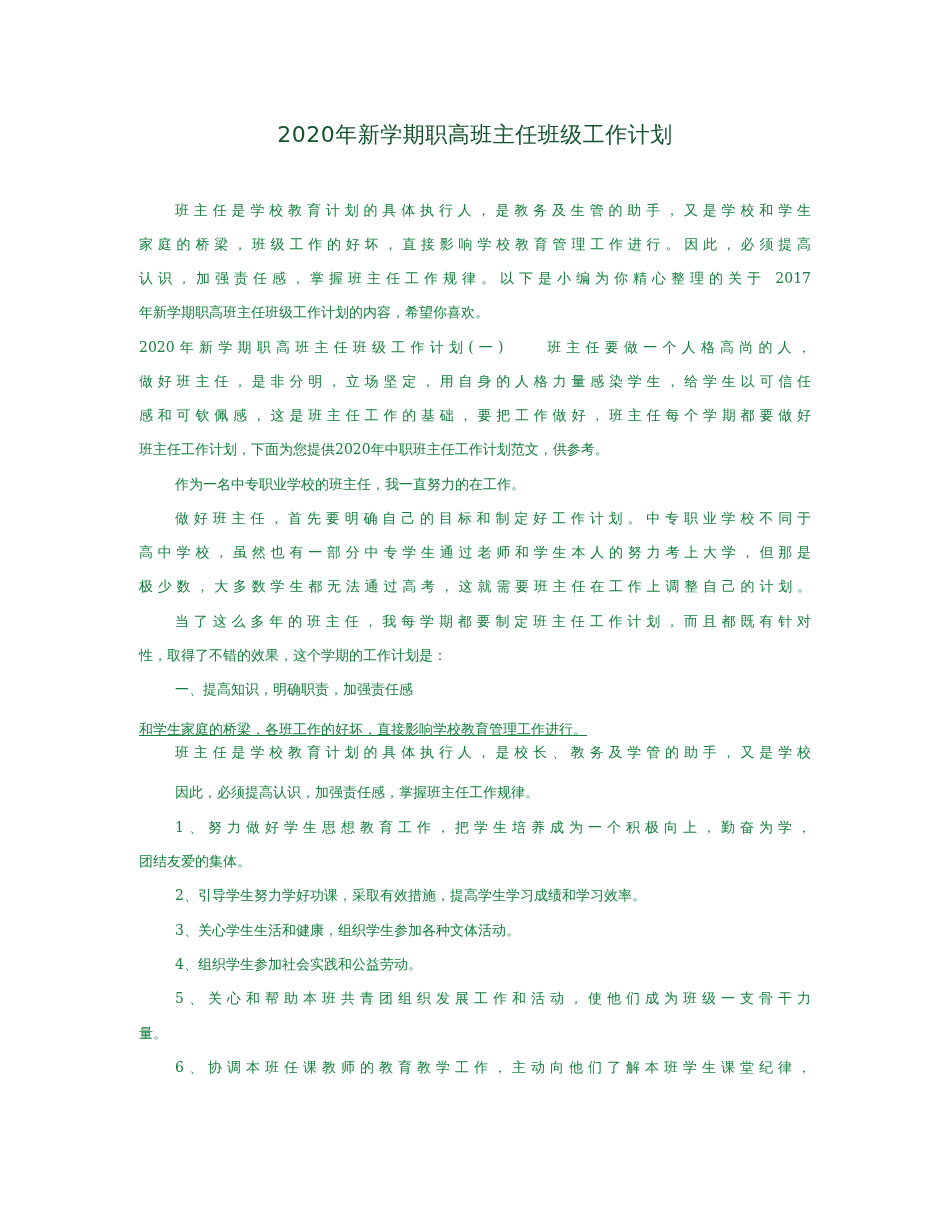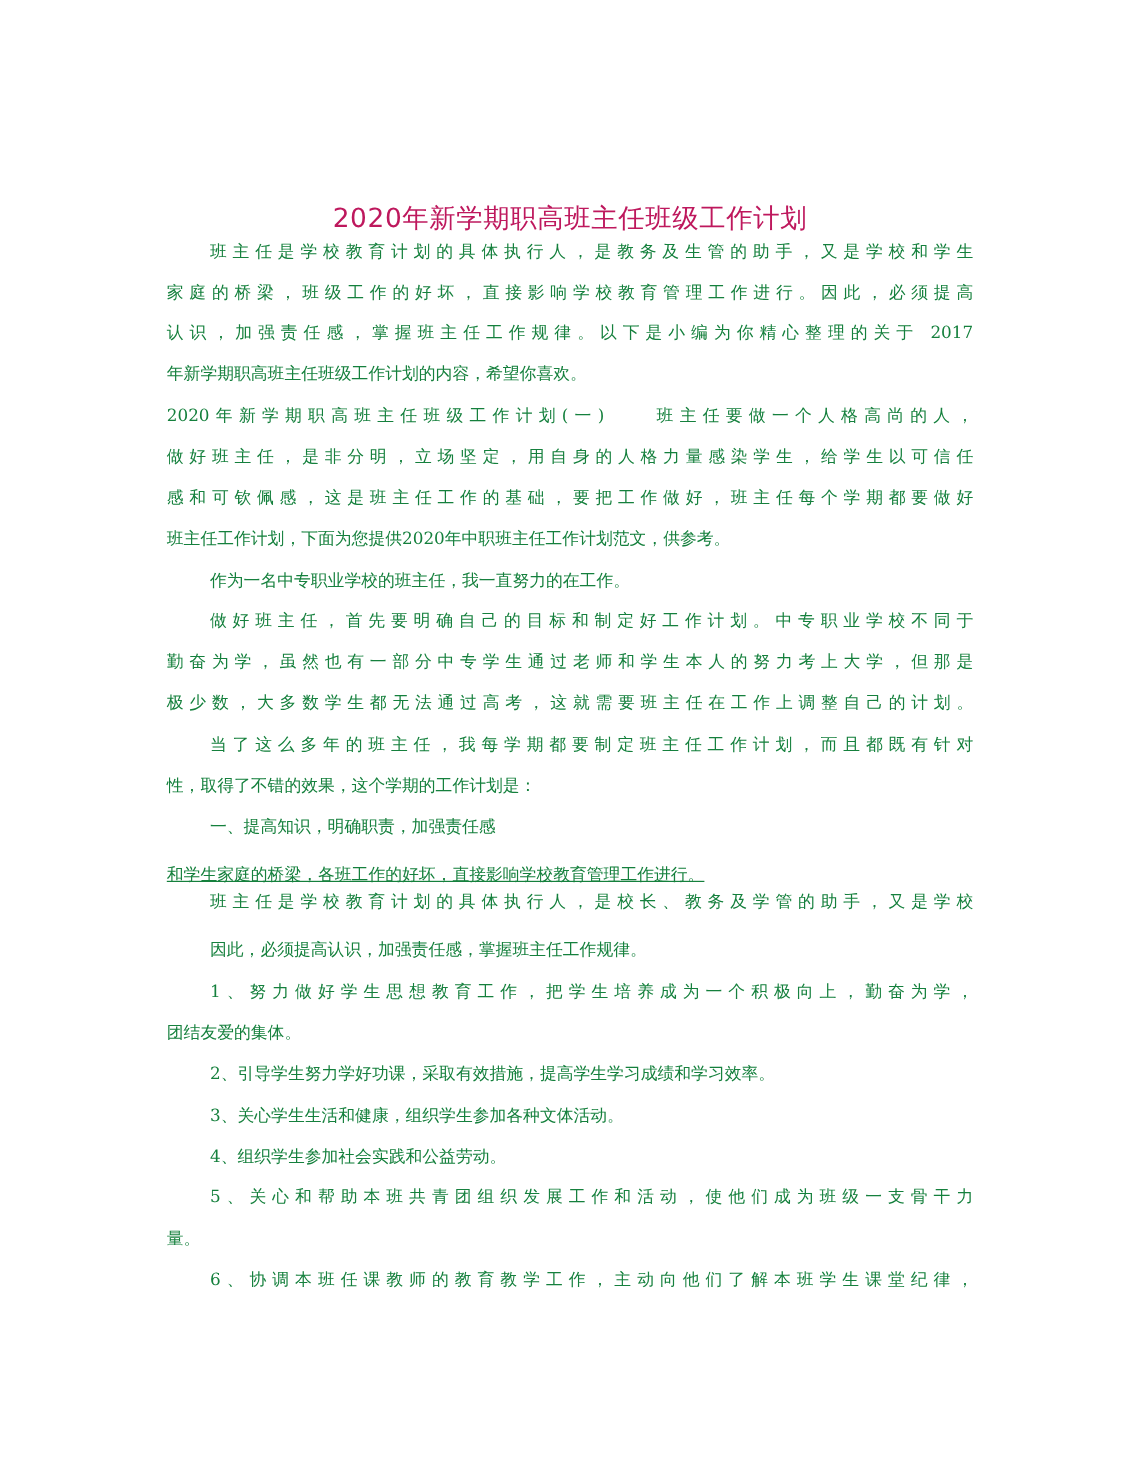--- a/index.html
+++ b/index.html
@@ -53,33 +53,33 @@
     }
     .line.justify {
       text-align: justify;
       text-align-last: justify;
     }
   </style>
 </head>
 <body>
 
 <div class="page">
-  <div class="title" style="color: #be185d; margin-top: 48px;">2020年新学期职高班主任班级工作计划</div>
+  <div class="title" style="color: #14532d;">2020年新学期职高班主任班级工作计划</div>
   <div id="body-lines">
       <div class="line indent justify" style="top: 197px;">班主任是学校教育计划的具体执行人，是教务及生管的助手，又是学校和学生</div>
       <div class="line justify" style="top: 231px;">家庭的桥梁，班级工作的好坏，直接影响学校教育管理工作进行。因此，必须提高</div>
       <div class="line justify" style="top: 265px;">认识，加强责任感，掌握班主任工作规律。以下是小编为你精心整理的关于 2017</div>
       <div class="line" style="top: 299px;">年新学期职高班主任班级工作计划的内容，希望你喜欢。</div>
       <div class="line justify" style="top: 334px;">2020年新学期职高班主任班级工作计划(一)　　班主任要做一个人格高尚的人，</div>
       <div class="line justify" style="top: 368px;">做好班主任，是非分明，立场坚定，用自身的人格力量感染学生，给学生以可信任</div>
       <div class="line justify" style="top: 402px;">感和可钦佩感，这是班主任工作的基础，要把工作做好，班主任每个学期都要做好</div>
       <div class="line" style="top: 436px;">班主任工作计划，下面为您提供2020年中职班主任工作计划范文，供参考。</div>
       <div class="line indent" style="top: 471px;">作为一名中专职业学校的班主任，我一直努力的在工作。</div>
       <div class="line indent justify" style="top: 505px;">做好班主任，首先要明确自己的目标和制定好工作计划。中专职业学校不同于</div>
-      <div class="line justify" style="top: 539px;">勤奋为学，虽然也有一部分中专学生通过老师和学生本人的努力考上大学，但那是</div>
+      <div class="line justify" style="top: 539px;">高中学校，虽然也有一部分中专学生通过老师和学生本人的努力考上大学，但那是</div>
       <div class="line justify" style="top: 573px;">极少数，大多数学生都无法通过高考，这就需要班主任在工作上调整自己的计划。</div>
       <div class="line indent justify" style="top: 608px;">当了这么多年的班主任，我每学期都要制定班主任工作计划，而且都既有针对</div>
       <div class="line" style="top: 642px;">性，取得了不错的效果，这个学期的工作计划是：</div>
       <div class="line indent" style="top: 676px;">一、提高知识，明确职责，加强责任感</div>
       <div class="line indent justify" style="top: 711px; margin-top: 28px;">班主任是学校教育计划的具体执行人，是校长、教务及学管的助手，又是学校</div>
       <div class="line" style="top: 716px; text-decoration: underline;">和学生家庭的桥梁，各班工作的好坏，直接影响学校教育管理工作进行。</div>
       <div class="line indent" style="top: 779px;">因此，必须提高认识，加强责任感，掌握班主任工作规律。</div>
       <div class="line indent justify" style="top: 814px;">1、努力做好学生思想教育工作，把学生培养成为一个积极向上，勤奋为学，</div>
       <div class="line" style="top: 848px;">团结友爱的集体。</div>
       <div class="line indent" style="top: 882px;">2、引导学生努力学好功课，采取有效措施，提高学生学习成绩和学习效率。</div>

